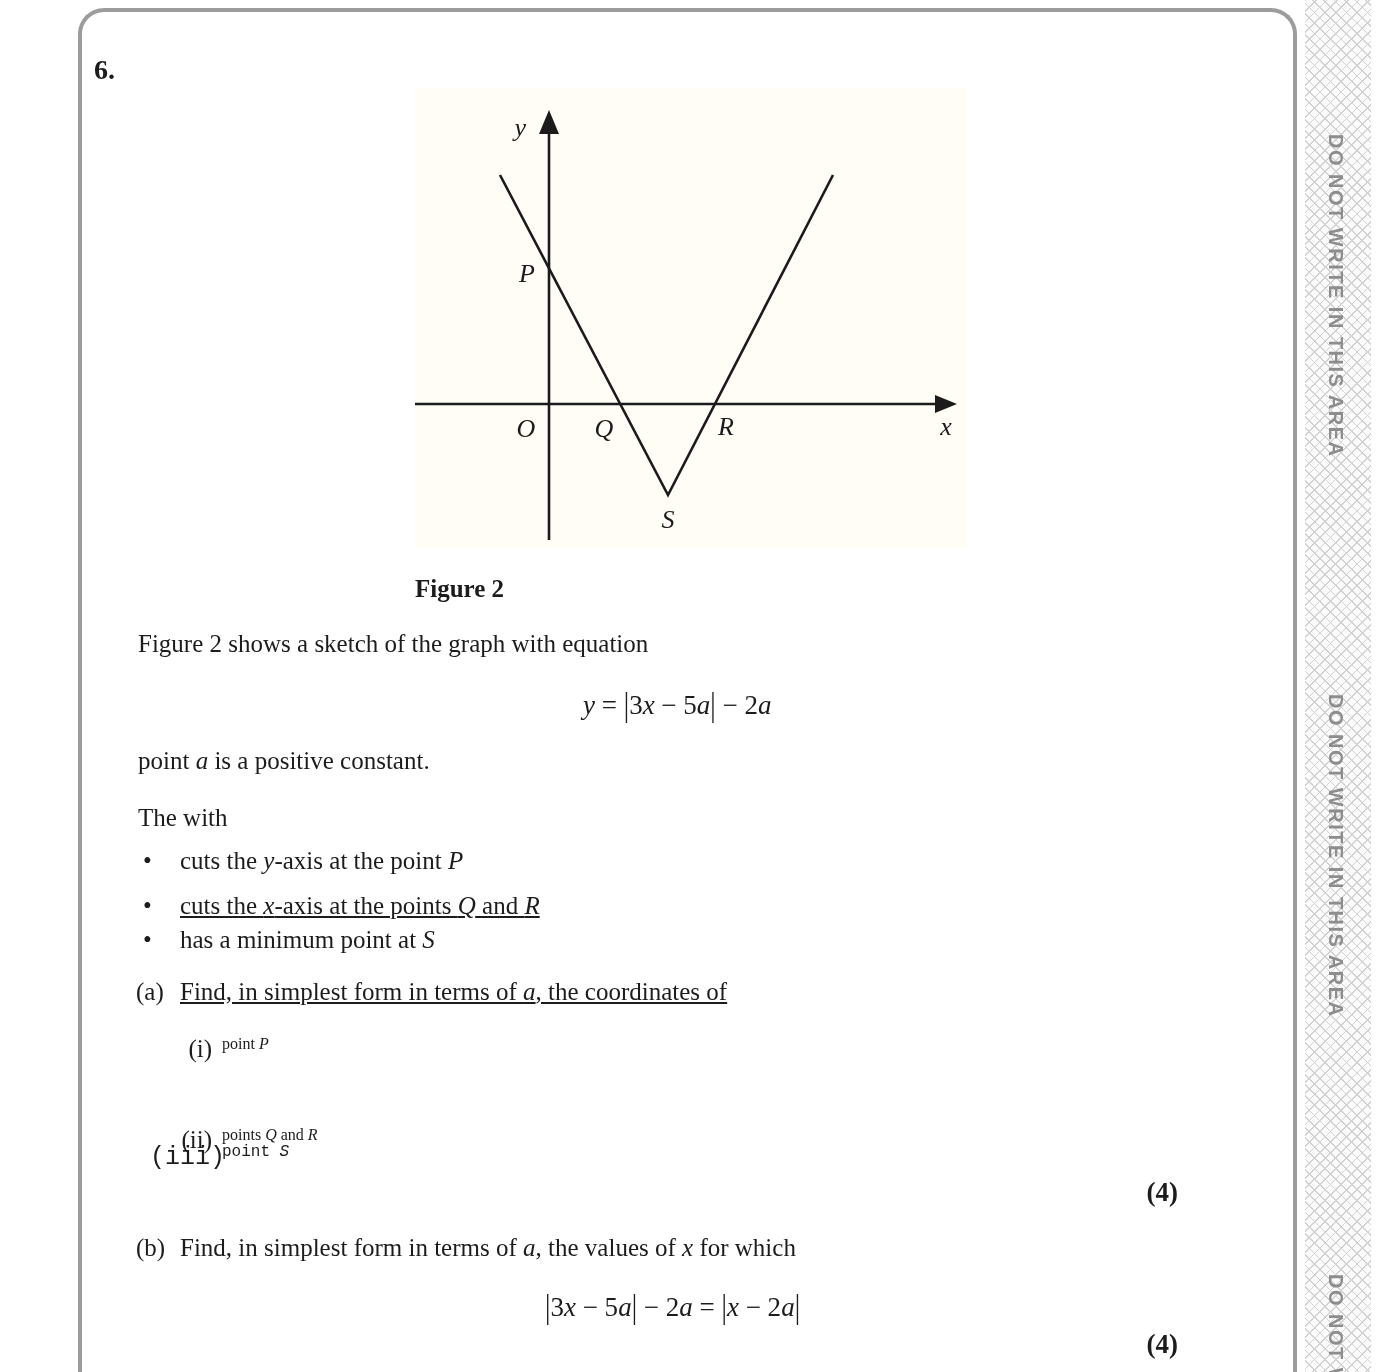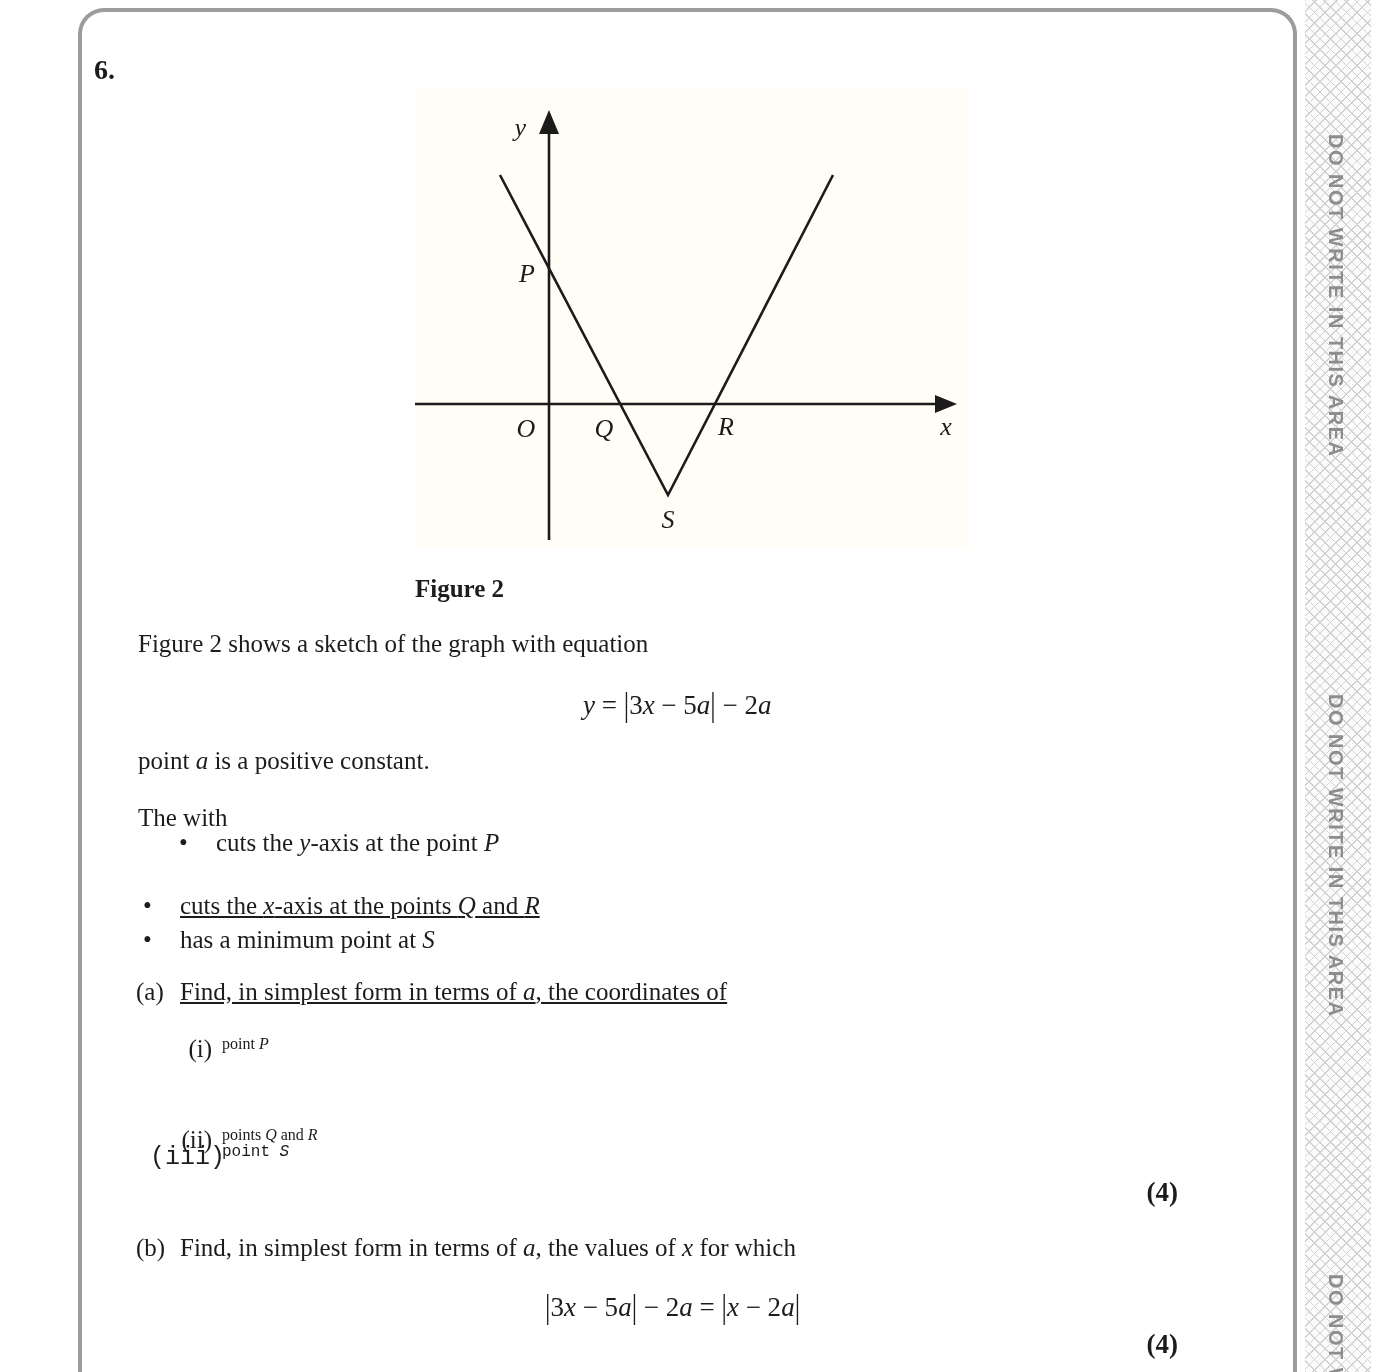--- a/index.html
+++ b/index.html
@@ -25,21 +25,21 @@
   .figcap{position:absolute; left:415px; top:575px; width:552px; text-align:left;
           font-weight:bold; font-size:25px;}
 
   
   .t{position:absolute; font-size:25px; white-space:nowrap;}
   .intro{left:138px; top:630px;}
   .eq-main{left:583px; top:690px; font-size:27px;}
   .where{left:138px; top:747px;}
   .graphword{left:138px; top:804px;}
   .bullet-row{position:absolute; left:143px; white-space:nowrap; font-size:25px;}
-  .b1{top:829px;margin-left:36px;} .b2{top:892px;text-decoration:underline;} .b3{top:926px;}
+  .b1{top:847px;} .b2{top:892px;text-decoration:underline;} .b3{top:926px;}
   .dot{display:inline-block; width:37px;}
   .part-label{position:absolute; font-size:25px;}
   .pa{left:136px; top:978px;}
   .pa-text{left:180px; top:978px;text-decoration:underline;}
   .sub-label{position:absolute; font-size:25px; left:150px; width:62px; text-align:right;}
   .si{top:1035px;} .sii{top:1126px;} .siii{top:1143px;font-family:Liberation Mono, monospace;}
   .sub-text{position:absolute; left:222px; font-size:16px; white-space:nowrap;}
   .marks{position:absolute; left:1098px; width:80px; text-align:right;
          font-weight:bold; font-size:27px;}
   .ma{top:1177px;} .mb{top:1329px;}

